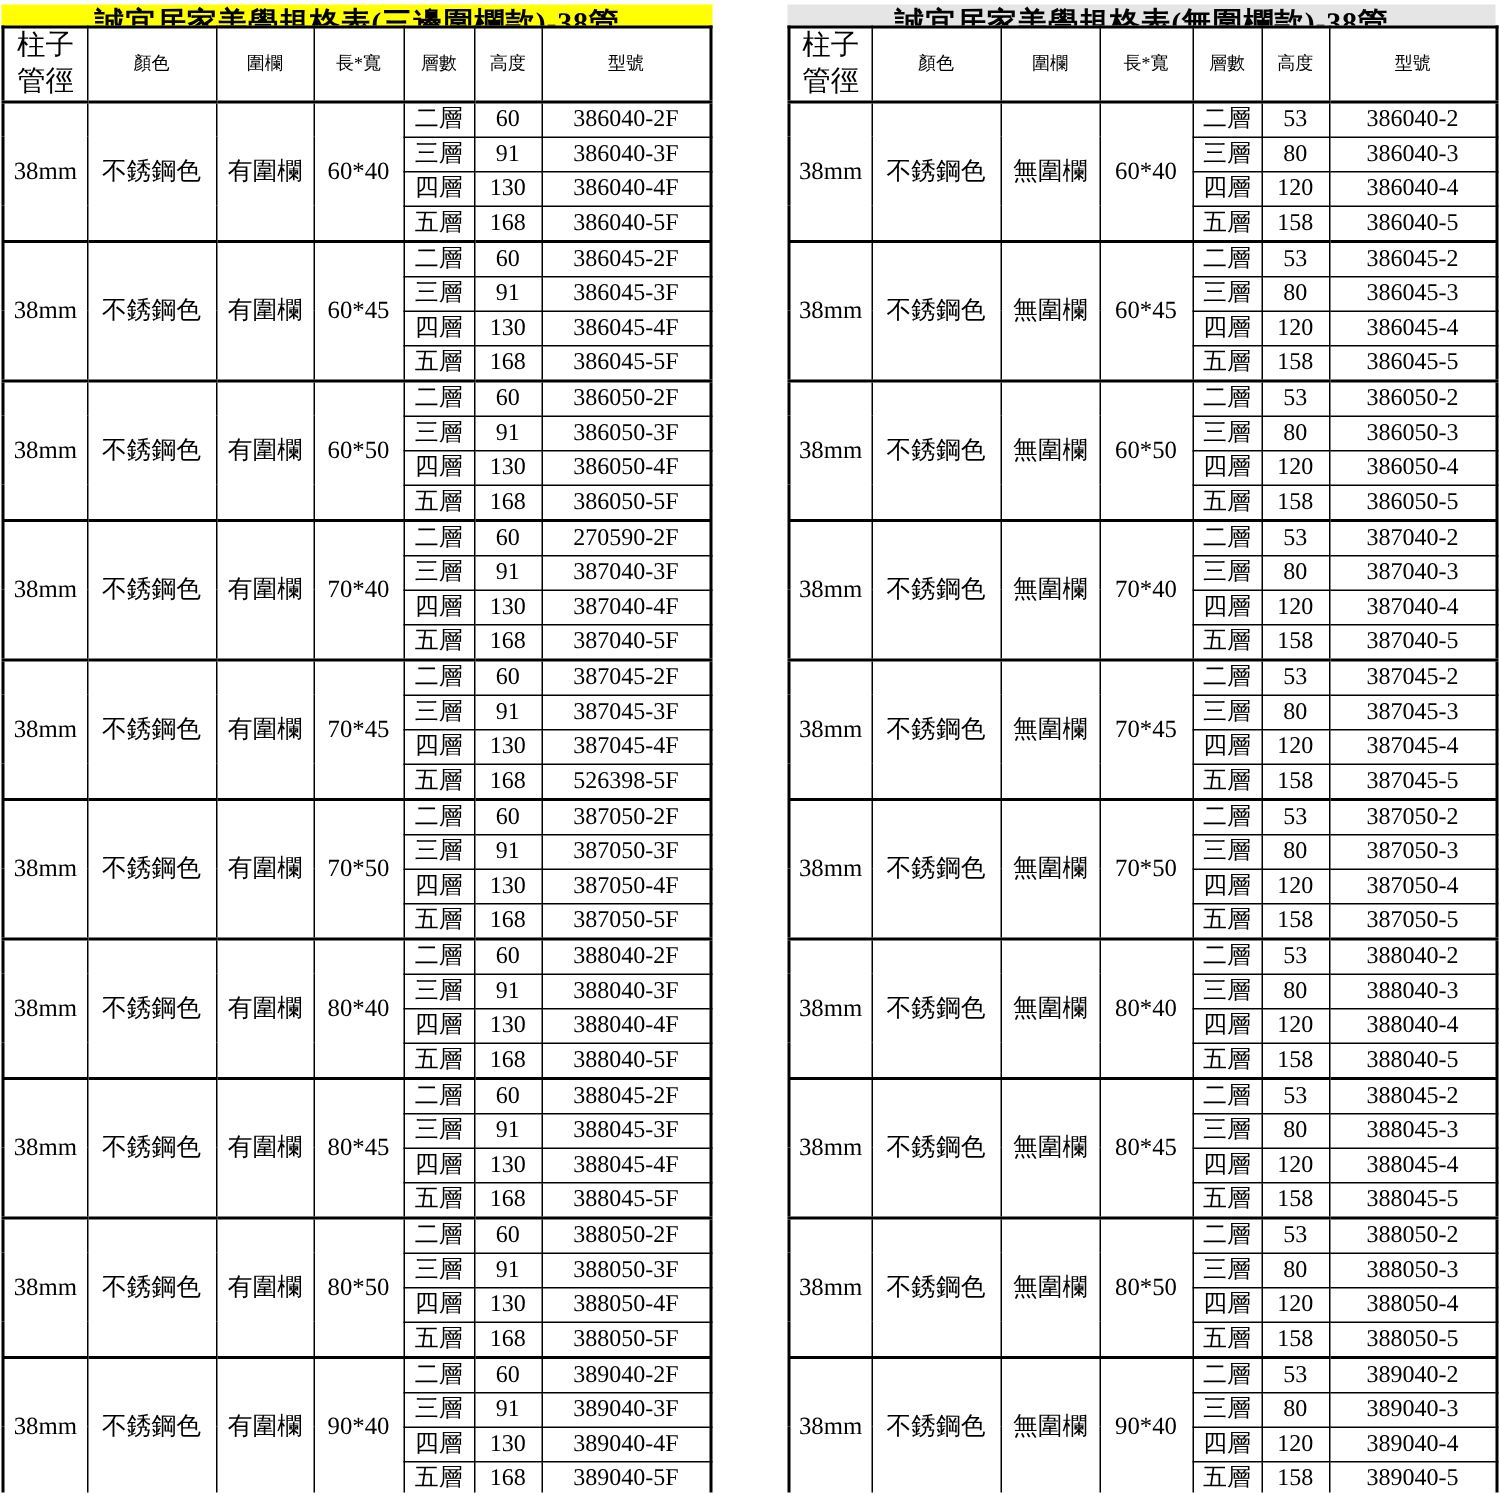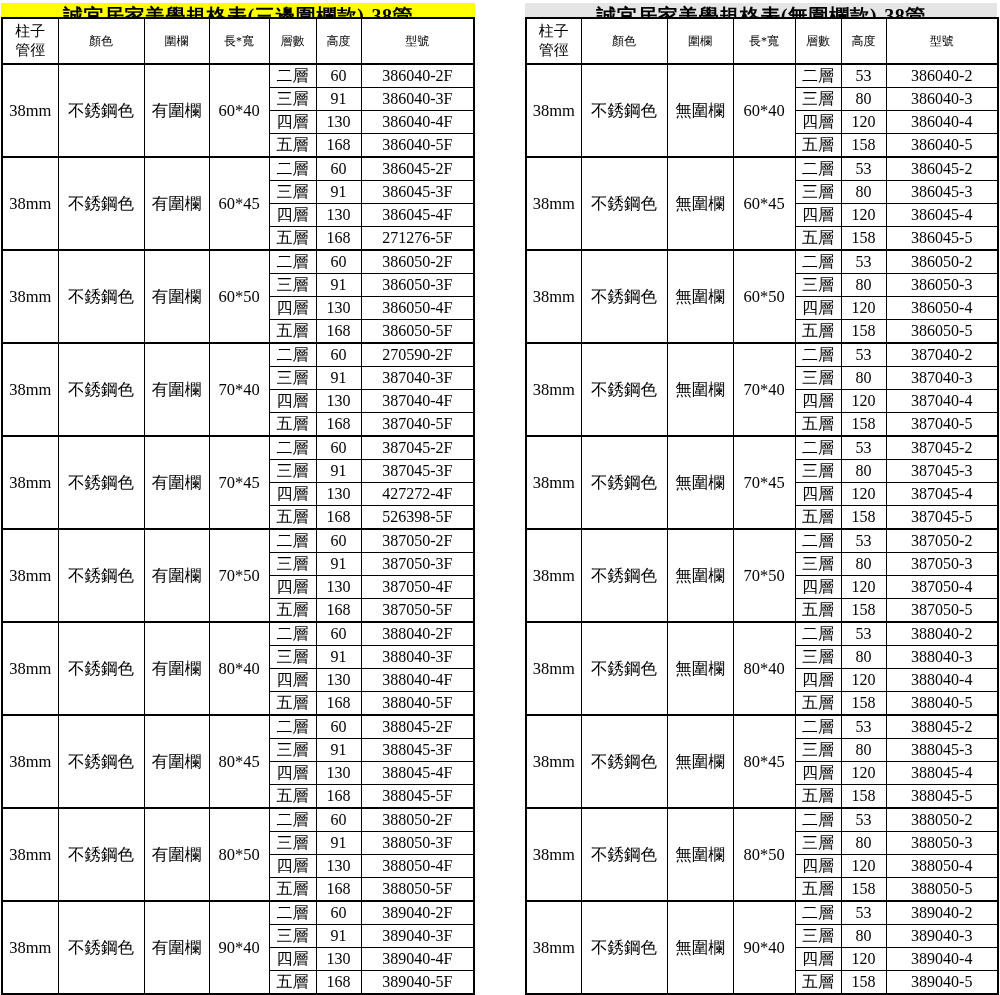--- a/index.html
+++ b/index.html
@@ -17,21 +17,21 @@
   }
   table{
     width:100%;border-collapse:collapse;table-layout:fixed;
     border:2px solid #000;
   }
   th,td{
     border:1px solid #000;text-align:center;vertical-align:middle;
     padding:0;font-weight:normal;overflow:hidden;white-space:nowrap;
   }
   thead th{height:44px;font-size:12px;border-bottom:2px solid #000;}
-  th.two-line{white-space:pre-line;line-height:1.25;font-size:15px;font-family:Liberation Serif, serif;}
+  th.two-line{white-space:pre-line;line-height:1.25;font-size:19px;font-family:Liberation Serif, serif;}
   tbody td{height:22px;font-size:16px;line-height:22px;}
   tbody td.merge{font-size:16.5px;}
   tbody tr.group-start td{border-top:2px solid #000;}
 </style>
 </head>
 <body>
 
 <div class="wrap">
 
   <section class="panel">
@@ -98,21 +98,21 @@
             <td>386045-3F</td>
           </tr>
           <tr>
             <td>四層</td>
             <td>130</td>
             <td>386045-4F</td>
           </tr>
           <tr>
             <td>五層</td>
             <td>168</td>
-            <td>271276-5F</td>
+            <td>386045-5F</td>
           </tr>
           <tr class="group-start">
             <td rowspan="4" class="merge">38mm</td>
             <td rowspan="4" class="merge">不銹鋼色</td>
             <td rowspan="4" class="merge">有圍欄</td>
             <td rowspan="4" class="merge">60*50</td>
             <td>二層</td>
             <td>60</td>
             <td>386050-2F</td>
           </tr>
@@ -165,21 +165,21 @@
             <td>387045-2F</td>
           </tr>
           <tr>
             <td>三層</td>
             <td>91</td>
             <td>387045-3F</td>
           </tr>
           <tr>
             <td>四層</td>
             <td>130</td>
-            <td>427272-4F</td>
+            <td>387045-4F</td>
           </tr>
           <tr>
             <td>五層</td>
             <td>168</td>
             <td>526398-5F</td>
           </tr>
           <tr class="group-start">
             <td rowspan="4" class="merge">38mm</td>
             <td rowspan="4" class="merge">不銹鋼色</td>
             <td rowspan="4" class="merge">有圍欄</td>

